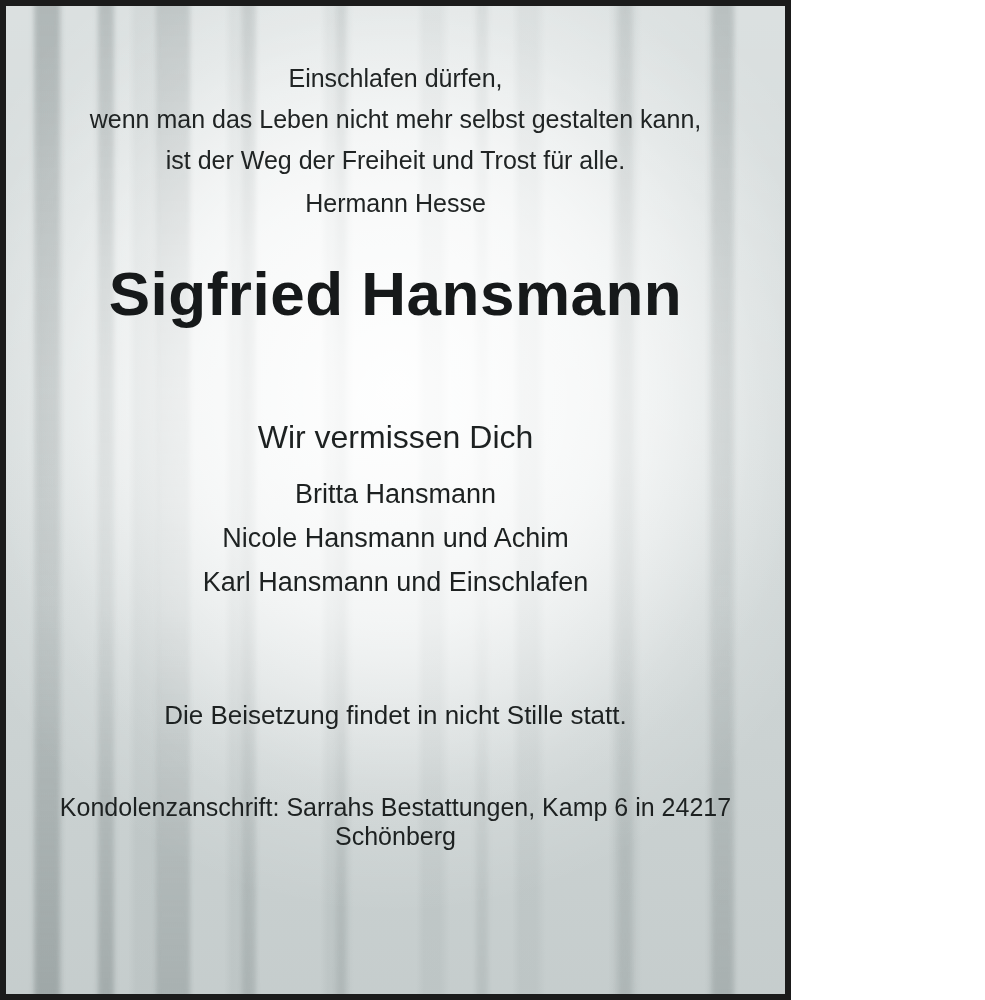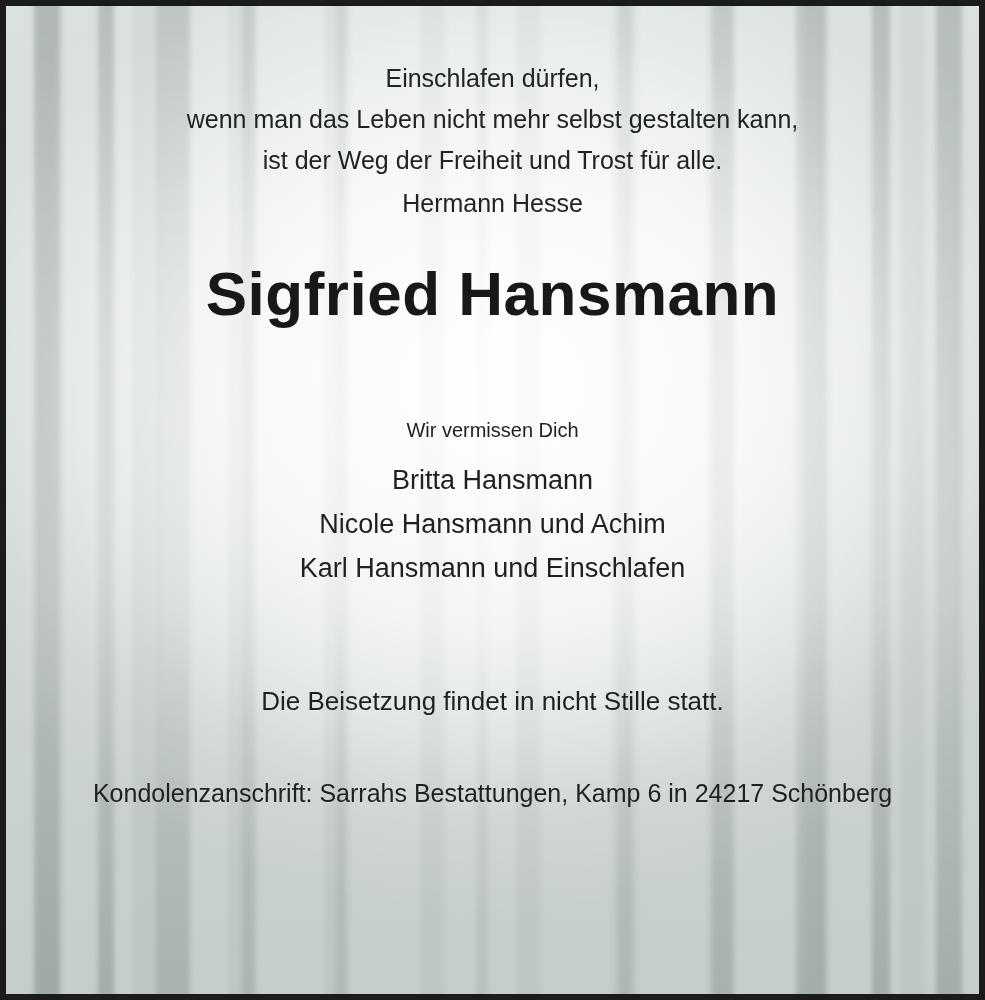--- a/index.html
+++ b/index.html
@@ -7,21 +7,21 @@
     padding: 0;
     background: #ffffff;
   }
   body {
     width: 985px;
     height: 1000px;
     font-family: "Liberation Sans", sans-serif;
   }
   .notice {
     position: relative;
-    width: 985px;
+    width: 791px;
     height: 1000px;
     box-sizing: border-box;
     border: 6px solid #1b1b1b;
     overflow: hidden;
     background: #3b82f6;
   }
   
   .bg {
     position: absolute;
     inset: 0;
@@ -86,21 +86,21 @@
     font-size: 28px;
     letter-spacing: 0.5px;
     display: flex;
     gap: 62px;
   }
   .dates .sym {
     margin-right: 10px;
   }
   .farewell {
     margin-top: 90px;
-    font-size: 20px;
+    font-size: 32px;
   }
   .family {
     margin-top: 16px;
     font-size: 27px;
     line-height: 44px;
   }
   .burial {
     margin-top: 96px;
     font-size: 26px;
   }

